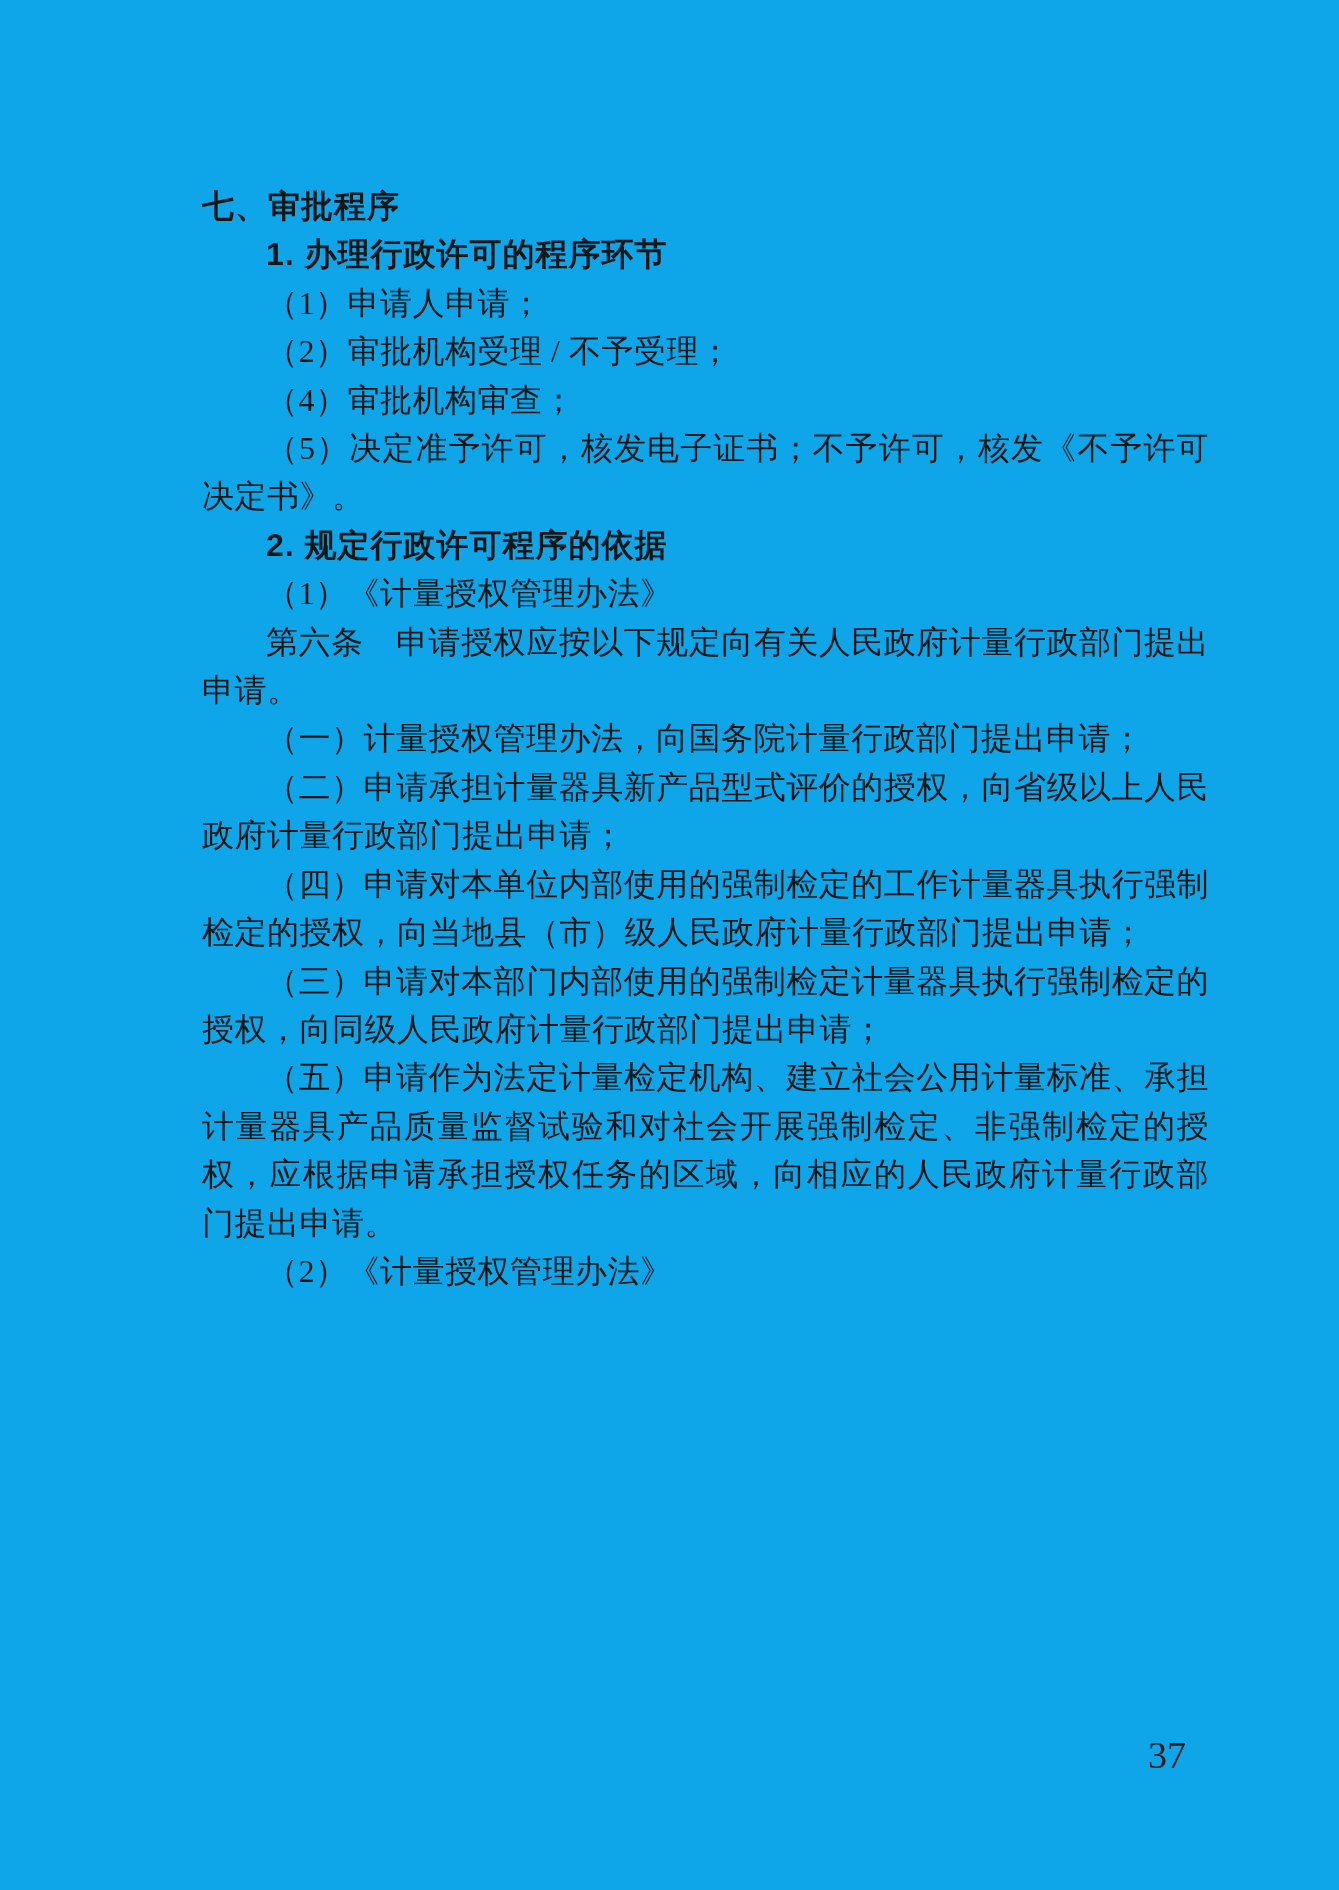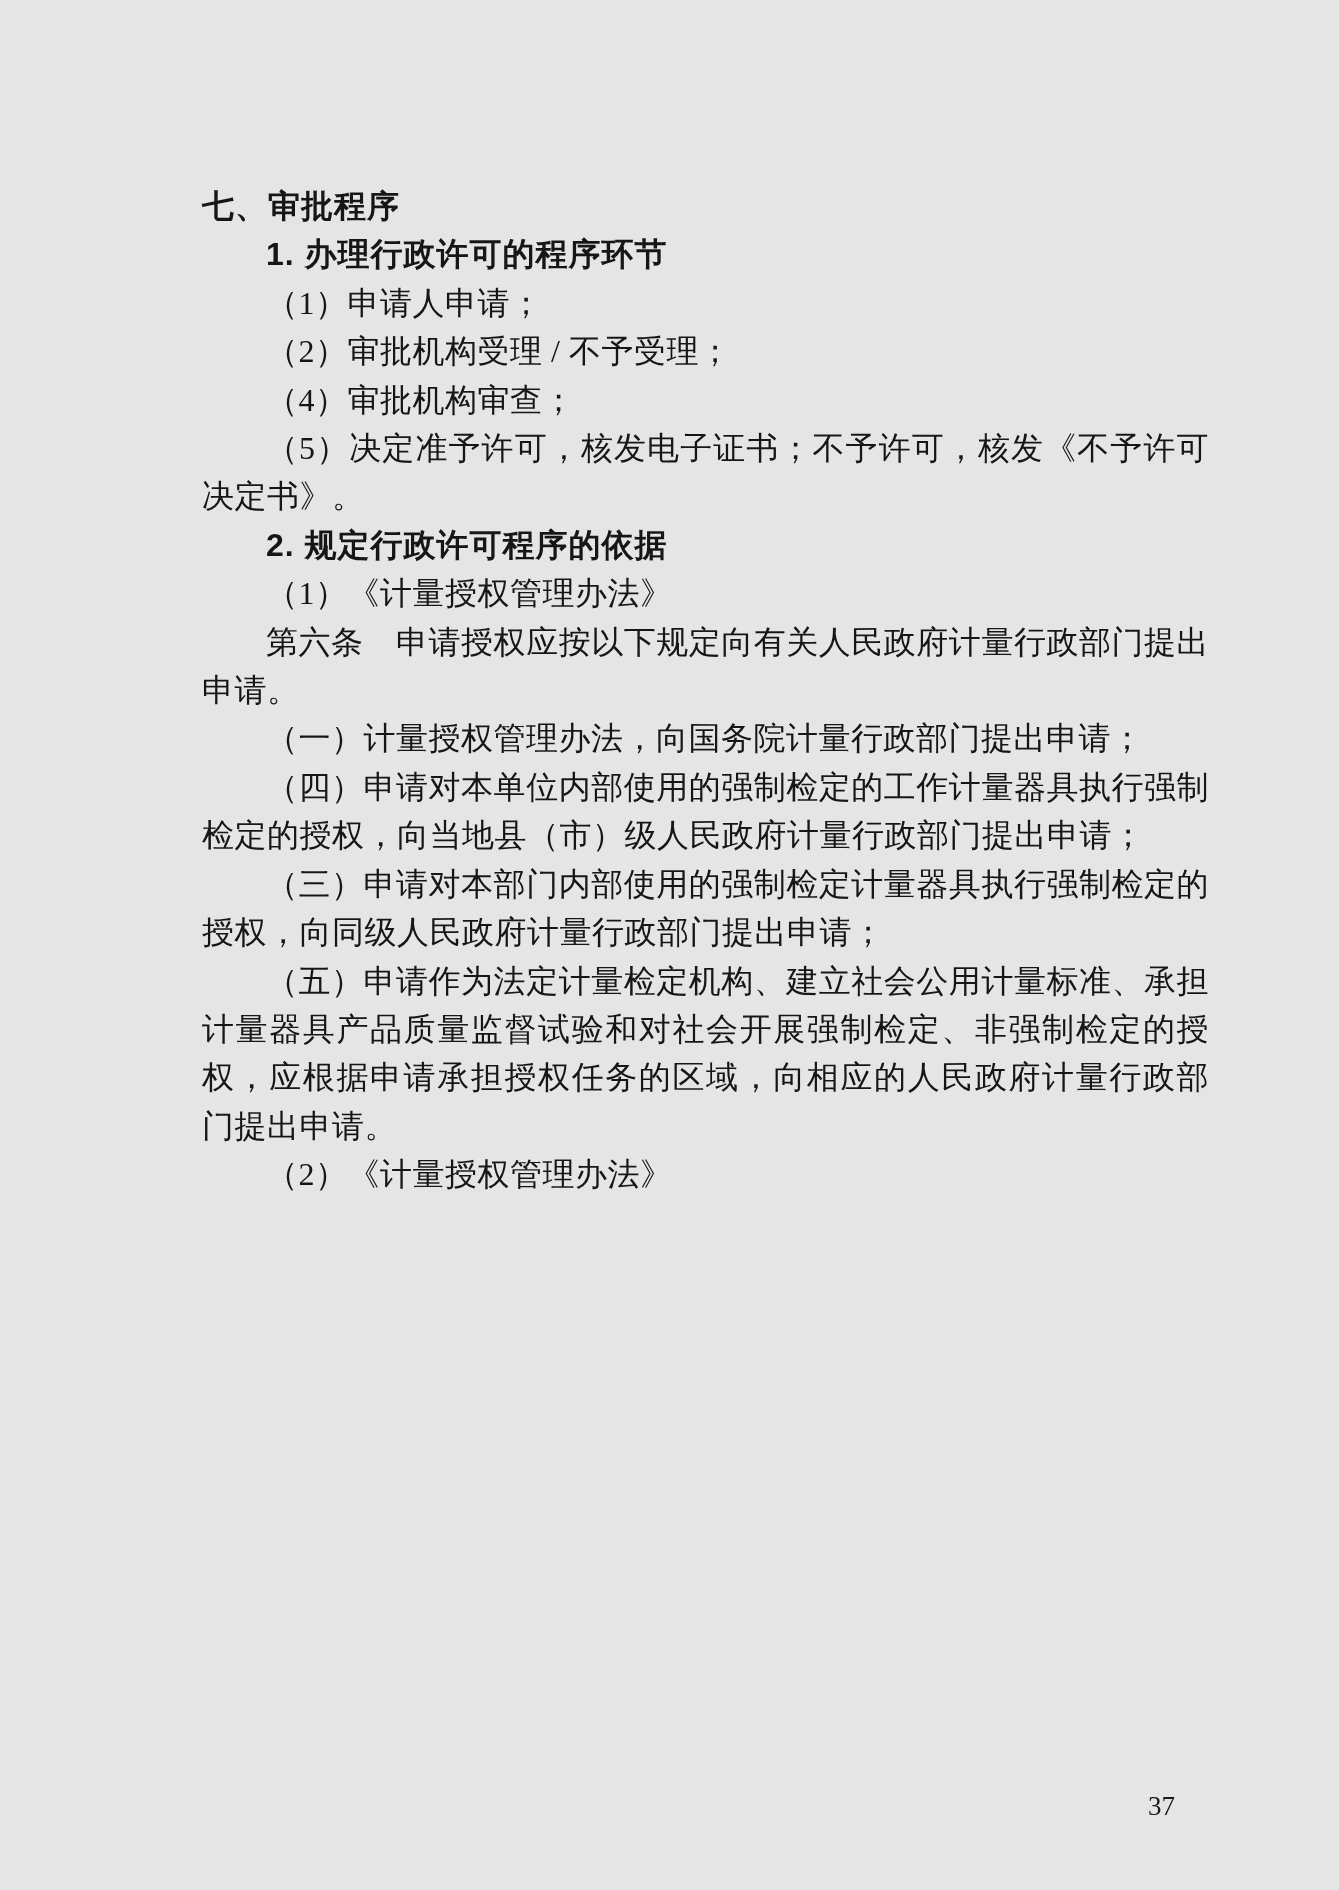--- a/index.html
+++ b/index.html
@@ -4,21 +4,21 @@
 <style>
   html, body {
     margin: 0;
     padding: 0;
     background: #ffffff;
   }
   .page {
     position: relative;
     width: 1339px;
     height: 1890px;
-    background: #e5e5e5;
+    background: #0ea5e9;
     overflow: hidden;
   }
   .content {
     position: absolute;
     top: 182px;
     left: 202px;
     width: 1007px;
   }
   .para {
     margin: 0;
@@ -34,23 +34,23 @@
   .para.heading {
     font-family: "Liberation Sans", "DejaVu Sans", sans-serif;
     font-weight: 700;
     letter-spacing: 1px;
   }
   .para.no-indent {
     text-indent: 0;
   }
   .page-number {
     position: absolute;
-    top: 1787px;
+    top: 1736px;
     left: 1148px;
-    font-size: 27px;
+    font-size: 38px;
     line-height: 38px;
     color: #1c1c1c;
     font-family: "Liberation Serif", "DejaVu Serif", serif;
     text-align: right;
   }
 </style>
 </head>
 <body>
 
 <div class="page">
@@ -58,19 +58,20 @@
       <p class="para heading no-indent">七、审批程序</p>
       <p class="para heading">1. 办理行政许可的程序环节</p>
       <p class="para body">（1）申请人申请；</p>
       <p class="para body">（2）审批机构受理 / 不予受理；</p>
       <p class="para body">（4）审批机构审查；</p>
       <p class="para body">（5）决定准予许可，核发电子证书；不予许可，核发《不予许可决定书》。</p>
       <p class="para heading">2. 规定行政许可程序的依据</p>
       <p class="para body">（1）《计量授权管理办法》</p>
       <p class="para body">第六条　申请授权应按以下规定向有关人民政府计量行政部门提出申请。</p>
       <p class="para body">（一）计量授权管理办法，向国务院计量行政部门提出申请；</p>
+      <p class="para body">（二）申请承担计量器具新产品型式评价的授权，向省级以上人民政府计量行政部门提出申请；</p>
       <p class="para body">（四）申请对本单位内部使用的强制检定的工作计量器具执行强制检定的授权，向当地县（市）级人民政府计量行政部门提出申请；</p>
       <p class="para body">（三）申请对本部门内部使用的强制检定计量器具执行强制检定的授权，向同级人民政府计量行政部门提出申请；</p>
       <p class="para body">（五）申请作为法定计量检定机构、建立社会公用计量标准、承担计量器具产品质量监督试验和对社会开展强制检定、非强制检定的授权，应根据申请承担授权任务的区域，向相应的人民政府计量行政部门提出申请。</p>
       <p class="para body">（2）《计量授权管理办法》</p>
     </div>
   <div class="page-number">37</div>
 </div>
 
 </body></html>

